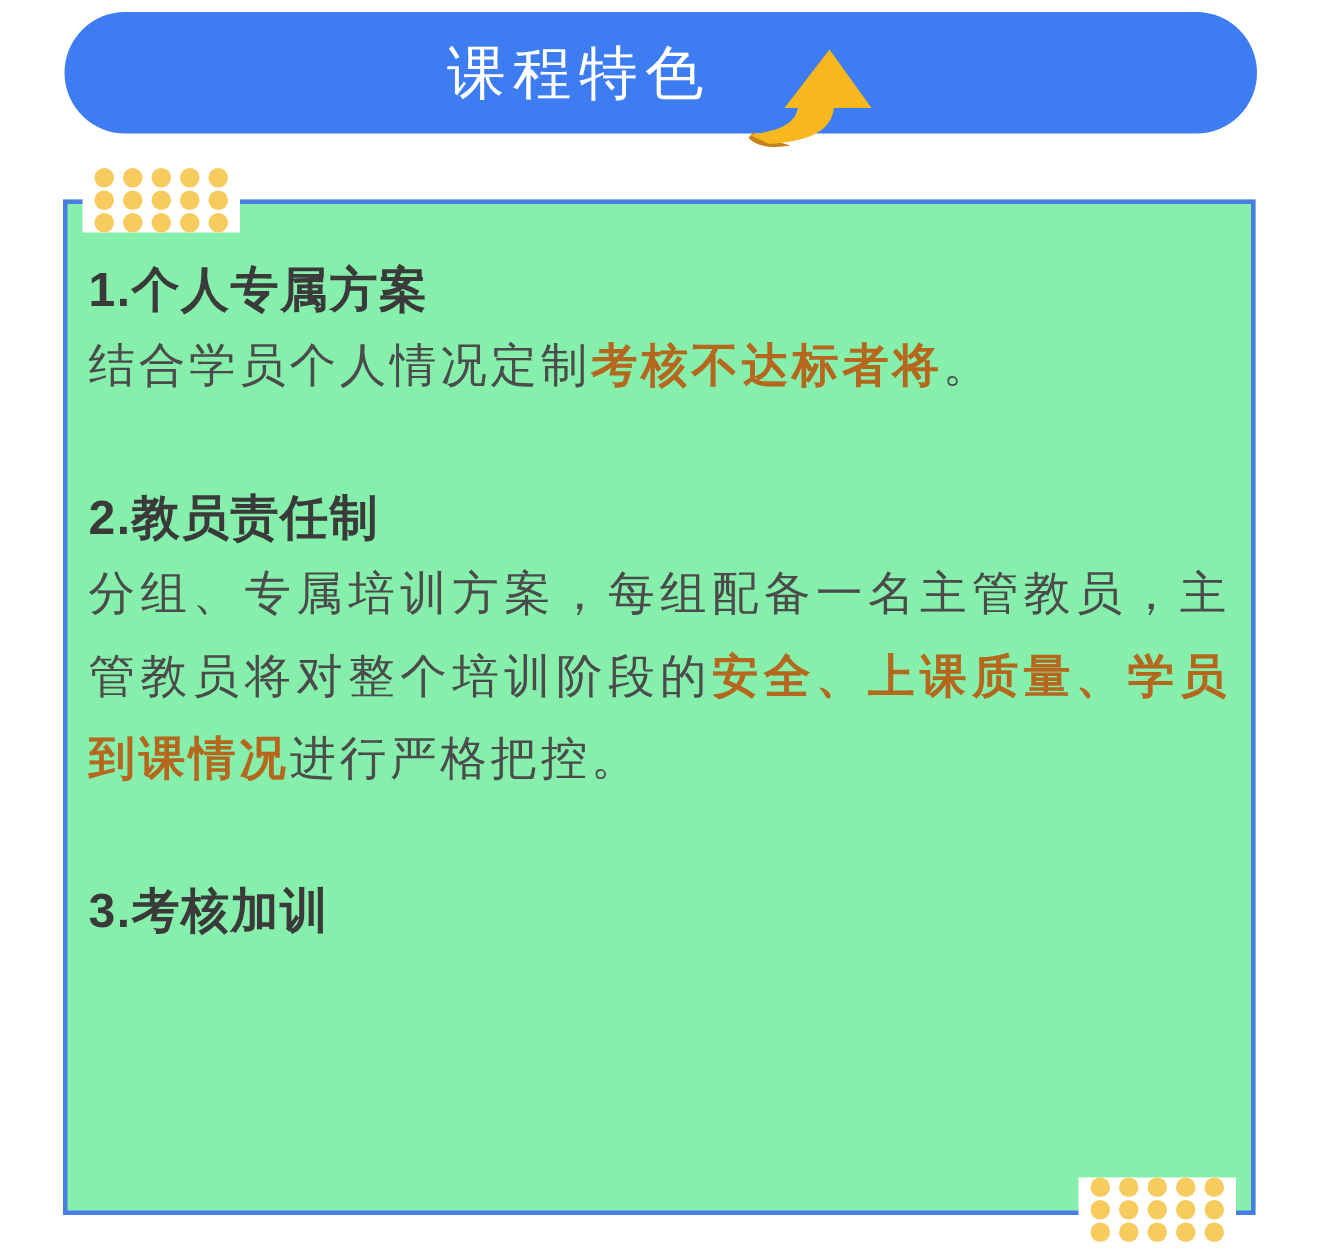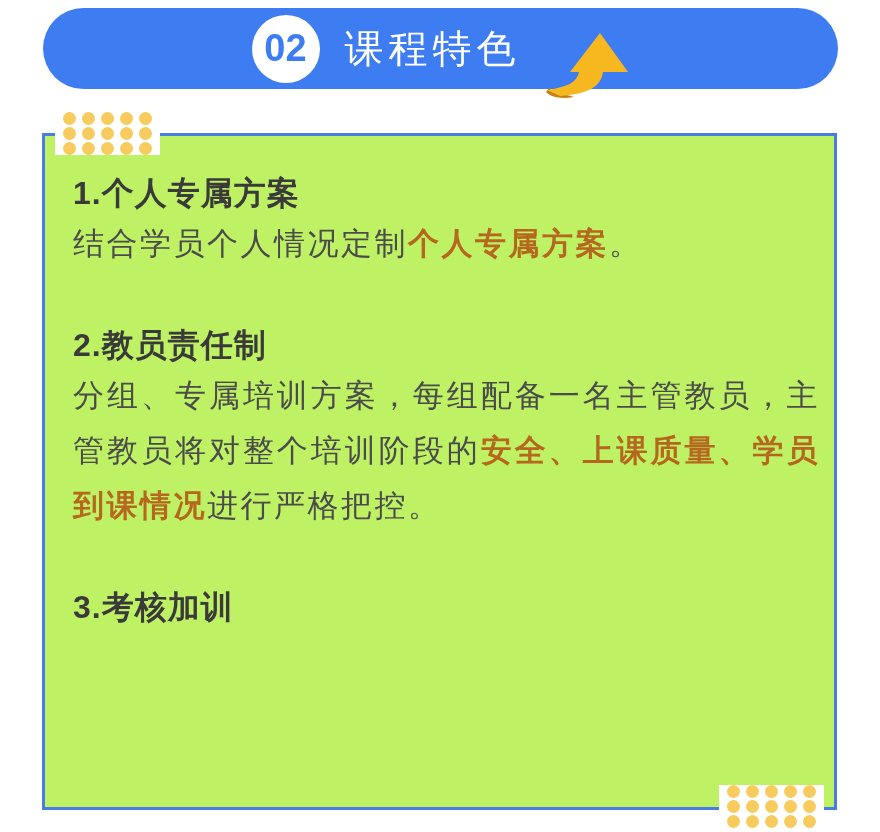--- a/index.html
+++ b/index.html
@@ -55,22 +55,22 @@
     transform: translateY(17px);
     flex: 0 0 auto;
   }
 
   
   .content-box {
     position: absolute;
     left: 42px; top: 133px;
     width: 795px; height: 677px;
     border: 3px solid var(--border-color);
-    background: #bef264;
-    padding: 35px 14px 0 28px;
+    background: #86efac;
+    padding: 35px 14px 0 14px;
   }
   .dots {
     position: absolute;
     display: grid;
     grid-template-columns: repeat(5, 13px);
     column-gap: 6px;
     row-gap: 2px;
     background: #fff;
     padding: 0 8px;
   }
@@ -106,23 +106,20 @@
     color: var(--highlight-color);
     font-weight: bold;
   }
 </style>
 </head>
 <body>
 
 <div class="page">
 
   <div class="banner">
-    <div class="badge">
-      <span>02</span>
-    </div>
     <div class="banner-title">课程特色</div>
     <div class="arrow-wrap">
       <svg width="84" height="66" viewBox="0 0 84 66" xmlns="http://www.w3.org/2000/svg">
         <path d="M0,59 C6,65 16,66 28,64 C20,61 10,61 3,55 Z" fill="var(--arrow-dark)"></path>
         <path d="M54,0 L82,39 L57,39 C55,54 42,61 14,63 L1,57 C22,54 31,49 33,39 L24,39 Z" fill="var(--arrow-gold)"></path>
       </svg>
     </div>
   </div>
 
   <div class="content-box">
@@ -156,21 +153,21 @@
         <div class="dot"></div>
         <div class="dot"></div>
         <div class="dot"></div>
         <div class="dot"></div>
         <div class="dot"></div>
         <div class="dot"></div>
       </div>
     <div id="sections-container">
         <div class="section">
           <div class="section-heading">1.个人专属方案</div>
-          <p class="section-body"><span>结合学员个人情况定制</span><span class="hl">个人专属方案</span><span>。</span></p>
+          <p class="section-body"><span>结合学员个人情况定制</span><span class="hl">考核不达标者将</span><span>。</span></p>
         </div>
         <div class="section">
           <div class="section-heading">2.教员责任制</div>
           <p class="section-body"><span>分组、专属培训方案，每组配备一名主管教员，主管教员将对整个培训阶段的</span><span class="hl">安全、上课质量、学员到课情况</span><span>进行严格把控。</span></p>
         </div>
         <div class="section">
           <div class="section-heading">3.考核加训</div>
         </div>
       </div>
   </div>

